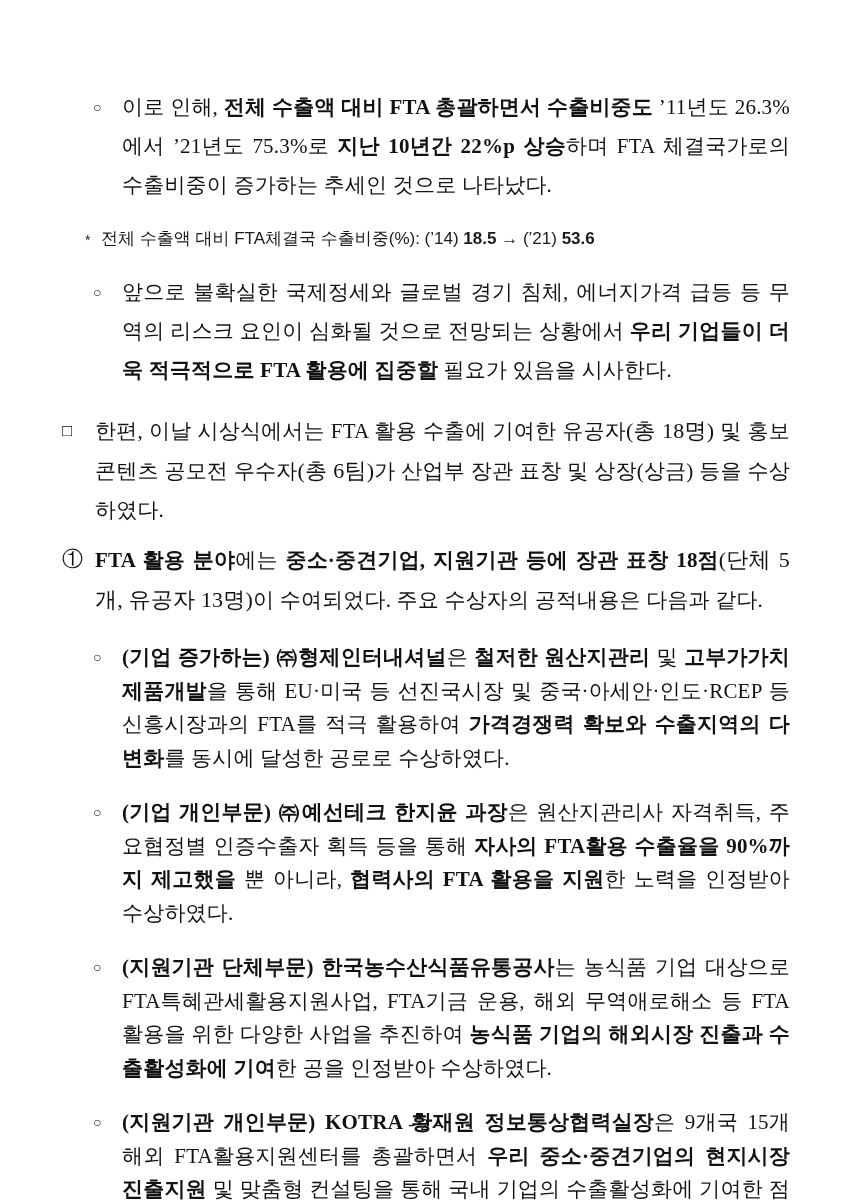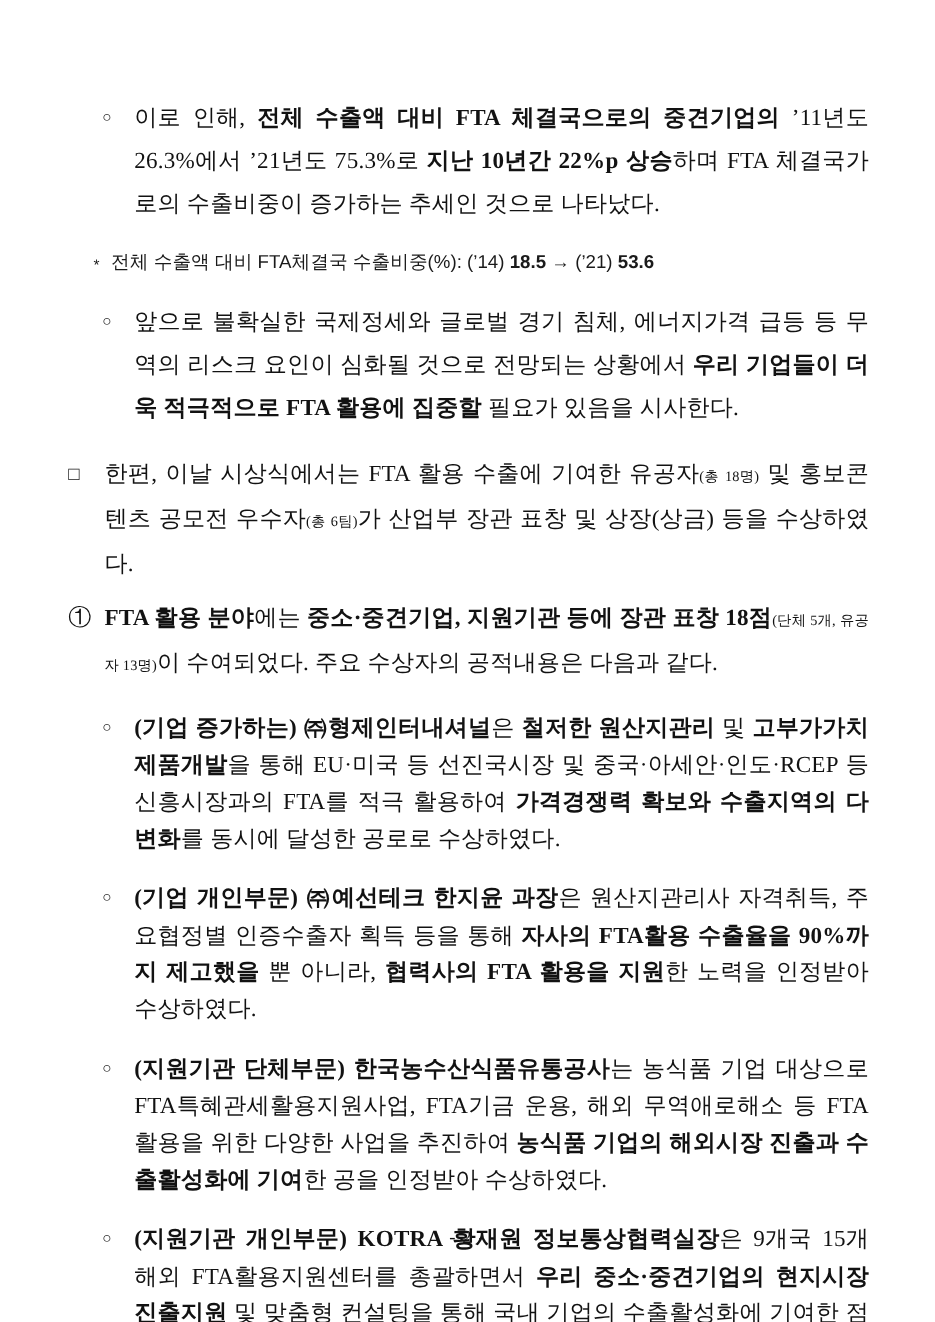--- a/index.html
+++ b/index.html
@@ -21,21 +21,21 @@
   }
   .para + .para{margin-top:21px;}
   .lv1{margin-left:2px;}
   .lv1 .marker{flex:0 0 33px;}
   .lv2{margin-left:33px;}
   .lv2 .marker{flex:0 0 29px;}
   .lv1 + .lv1{margin-top:10px;}
   .ptext{flex:1 1 auto;}
   .tight{line-height:33.5px;}
   .b{font-weight:bold;}
-  .sm{font-size:13px;}
+  .sm{font-size:22px;}
   .marker{font-weight:normal;}
   .mk-o{font-size:14px;}
   .mk-sq{font-size:17px;}
   .mk-n{font-size:21px;}
   .footnote{
     font-family:"Liberation Sans","DejaVu Sans",sans-serif;
     font-size:17px;line-height:25px;
     margin-left:25px;margin-top:14px;
     color:#1a1a1a;letter-spacing:0;
   }
@@ -47,21 +47,21 @@
     color:#121212;
   }
 </style>
 </head>
 <body>
 
 <div class="page">
   <main>
       <div class="para lv2">
         <span class="marker mk-o">○</span>
-        <div class="ptext"><span>이로 인해, </span><span class="b">전체 수출액 대비 FTA 체결국으로의 중견기업의</span><span> ’11년도 26.3%에서 ’21년도 75.3%로 </span><span class="b">지난 10년간 22%p 상승</span><span>하며 FTA 체결국가로의 수출비중이 증가하는 추세인 것으로 나타났다.</span></div>
+        <div class="ptext"><span>이로 인해, </span><span class="b">전체 수출액 대비 FTA 총괄하면서 수출비중도</span><span> ’11년도 26.3%에서 ’21년도 75.3%로 </span><span class="b">지난 10년간 22%p 상승</span><span>하며 FTA 체결국가로의 수출비중이 증가하는 추세인 것으로 나타났다.</span></div>
       </div>
       <div class="para lv2 footnote">
         <span class="marker mk-star">*</span>
         <div class="ptext"><span>전체 수출액 대비 FTA체결국 수출비중(%): (’14) </span><span class="b">18.5</span><span> →  (’21) </span><span class="b">53.6</span></div>
       </div>
       <div class="para lv2">
         <span class="marker mk-o">○</span>
         <div class="ptext"><span>앞으로 불확실한 국제정세와 글로벌 경기 침체, 에너지가격 급등 등 무역의 리스크 요인이 심화될 것으로 전망되는 상황에서 </span><span class="b">우리 기업들이 더욱 적극적으로 FTA 활용에 집중할</span><span> 필요가 있음을 시사한다.</span></div>
       </div>
       <div class="para lv1">

